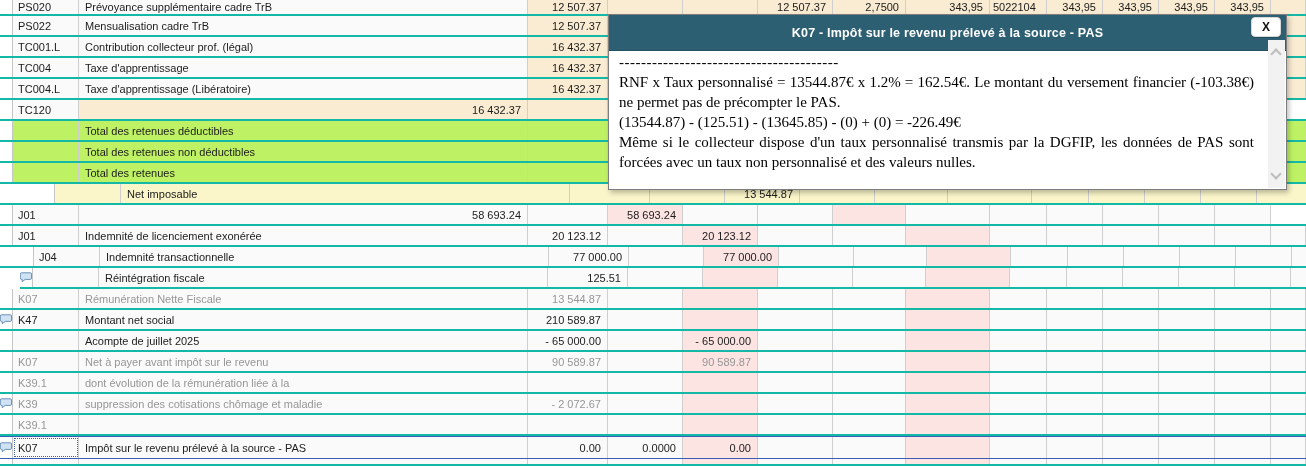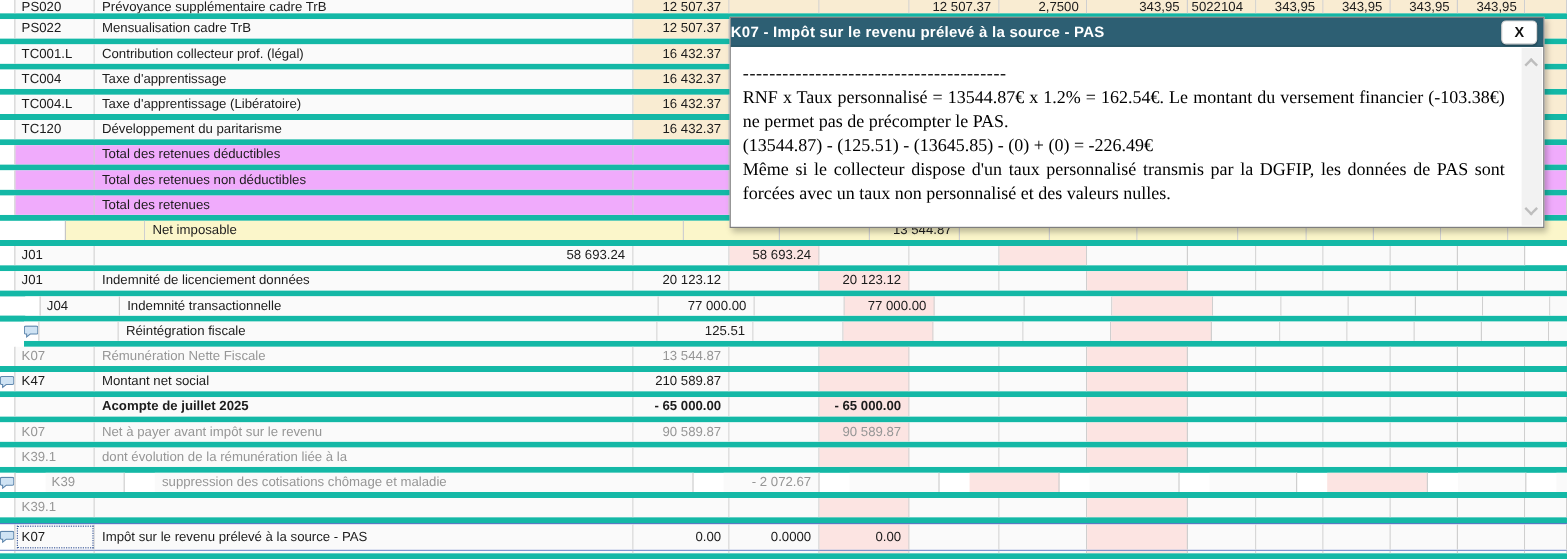--- a/index.html
+++ b/index.html
@@ -5,52 +5,52 @@
   * { margin:0; padding:0; box-sizing:border-box; }
   html,body { background:#fff; }
   body { font-family:"Liberation Sans", sans-serif; }
   #stage { position:relative; width:1306px; height:466px; overflow:hidden; background:#fff; }
 
   
   #grid { position:absolute; left:0; top:0; width:1306px; }
   .row {
     display:grid;
     grid-template-columns:13px 66px 449px 80px 75px 75px 75px 73px 84px 57px 56px 56px 56px 56px 35px;
-    width:1306px; border-bottom:5px solid #14b8a6;
+    width:1306px; border-bottom:2px solid #14b8a6;
   }
   .cell {
     position:relative; display:flex; align-items:center; overflow:hidden;
     border-right:1px solid #cfcfcf; background:#fafafa;
     font-size:11px; color:#1c1c1c; white-space:nowrap;
   }
   .c-icon { justify-content:center; padding:0; background:#fff; border-right:1px solid #c6c6c6; }
   .c-code { padding-left:5px; }
   .c-label { padding-left:6px; }
   .c-num { justify-content:flex-end; padding-right:6px; }
   .c-left { padding-left:3px; }
 
   
   .row.normal .cell.p { background:#fce4e2; }
   .row.beige .cell:not(.c-icon):not(.c-code):not(.c-label) { background:#f9ecd2; }
   .row.beige .cell.p { background:#fce4e2; }
-  .row.total .cell:not(.c-icon) { background:#f0abfc; }
+  .row.total .cell:not(.c-icon) { background:#bef264; }
   .row.yellow .cell:not(.c-icon) { background:#fbf6ca; }
   .row.gray .cell { color:#969696; }
-  .row.bold .cell { font-weight:bold; }
+  .row.bold .cell { font-weight:normal; }
   .row.selected { border-top:1px solid #3a5eb8; border-bottom:1px solid #3a5eb8; }
   .row.selected .c-code { outline:1px dotted #44609e; outline-offset:-2px; }
 
   
   #dialog {
     position:absolute; left:608px; top:14px; width:679px; height:176px;
     background:#fff; border:1px solid #7e7e7e;
     box-shadow:2px 3px 5px rgba(0,0,0,0.25);
   }
   #dialog-header {
-    height:24px; background:#2d5f73; display:flex; align-items:center; 
+    height:36px; background:#2d5f73; display:flex; align-items:center; justify-content:center;
     position:relative; border-bottom:1px solid #24505f;
   }
   #dialog-title { color:#fff; font-size:12.5px; font-weight:bold; letter-spacing:0.2px; }
   #close-btn {
     position:absolute; top:2px; right:5px; width:30px; height:20px;
     background:#fff; border:1px solid #d8d8d8; border-radius:4px;
     font-size:12px; font-weight:bold; color:#111; display:flex; align-items:center; justify-content:center;
     cursor:default; box-shadow:0 1px 1px rgba(0,0,0,0.2);
   }
   #dialog-body {
@@ -153,21 +153,20 @@
         <div class="cell c-left"></div>
         <div class="cell c-num"></div>
         <div class="cell c-num"></div>
         <div class="cell c-num"></div>
         <div class="cell c-num"></div>
         <div class="cell c-num"></div>
       </div>
       <div class="row beige" style="height: 21px;">
         <div class="cell c-icon"></div>
         <div class="cell c-code">TC120</div>
-        <div class="cell c-label">Développement du paritarisme</div>
         <div class="cell c-num">16 432.37</div>
         <div class="cell c-num"></div>
         <div class="cell c-num p"></div>
         <div class="cell c-num"></div>
         <div class="cell c-num"></div>
         <div class="cell c-num p"></div>
         <div class="cell c-left"></div>
         <div class="cell c-num"></div>
         <div class="cell c-num"></div>
         <div class="cell c-num"></div>
@@ -254,21 +253,21 @@
         <div class="cell c-left"></div>
         <div class="cell c-num"></div>
         <div class="cell c-num"></div>
         <div class="cell c-num"></div>
         <div class="cell c-num"></div>
         <div class="cell c-num"></div>
       </div>
       <div class="row normal" style="height: 21px;">
         <div class="cell c-icon"></div>
         <div class="cell c-code">J01</div>
-        <div class="cell c-label">Indemnité de licenciement données</div>
+        <div class="cell c-label">Indemnité de licenciement exonérée</div>
         <div class="cell c-num">20 123.12</div>
         <div class="cell c-num"></div>
         <div class="cell c-num p">20 123.12</div>
         <div class="cell c-num"></div>
         <div class="cell c-num"></div>
         <div class="cell c-num p"></div>
         <div class="cell c-left"></div>
         <div class="cell c-num"></div>
         <div class="cell c-num"></div>
         <div class="cell c-num"></div>
@@ -395,21 +394,21 @@
         <div class="cell c-num"></div>
         <div class="cell c-num"></div>
         <div class="cell c-num p"></div>
         <div class="cell c-left"></div>
         <div class="cell c-num"></div>
         <div class="cell c-num"></div>
         <div class="cell c-num"></div>
         <div class="cell c-num"></div>
         <div class="cell c-num"></div>
       </div>
-      <div class="row normal gray" style="height: 21px; gap: 25px;">
+      <div class="row normal gray" style="height: 21px;">
         <div class="cell c-icon">
           <svg width="12" height="11" viewBox="0 0 12 11">
             <path d="M1.5 0.8 h8.8 a1.2 1.2 0 0 1 1.2 1.2 v4.2 a1.2 1.2 0 0 1 -1.2 1.2 H5.2 L2.2 9.8 V7.4 h-0.7 A1.2 1.2 0 0 1 0.3 6.2 V2 A1.2 1.2 0 0 1 1.5 0.8 z" fill="#cfe3f4" stroke="#5f87ad" stroke-width="0.9"></path>
           </svg>
         </div>
         <div class="cell c-code">K39</div>
         <div class="cell c-label">suppression des cotisations chômage et maladie</div>
         <div class="cell c-num">- 2 072.67</div>
         <div class="cell c-num"></div>
         <div class="cell c-num p"></div>

